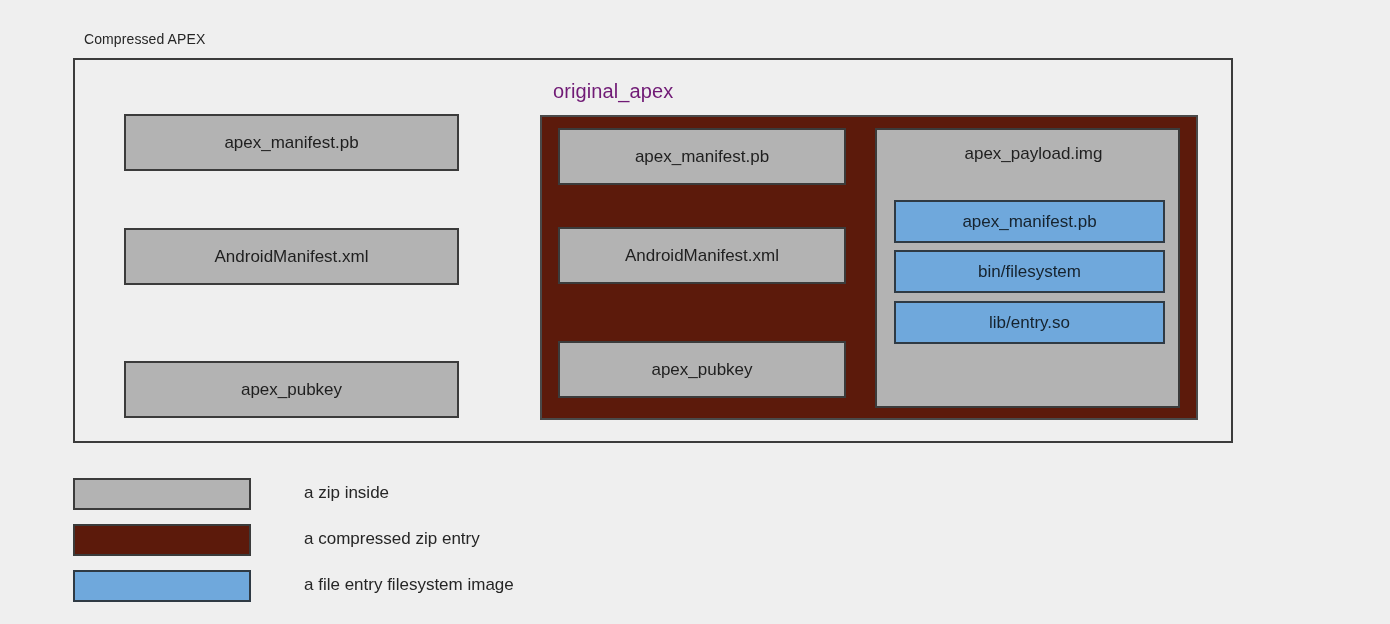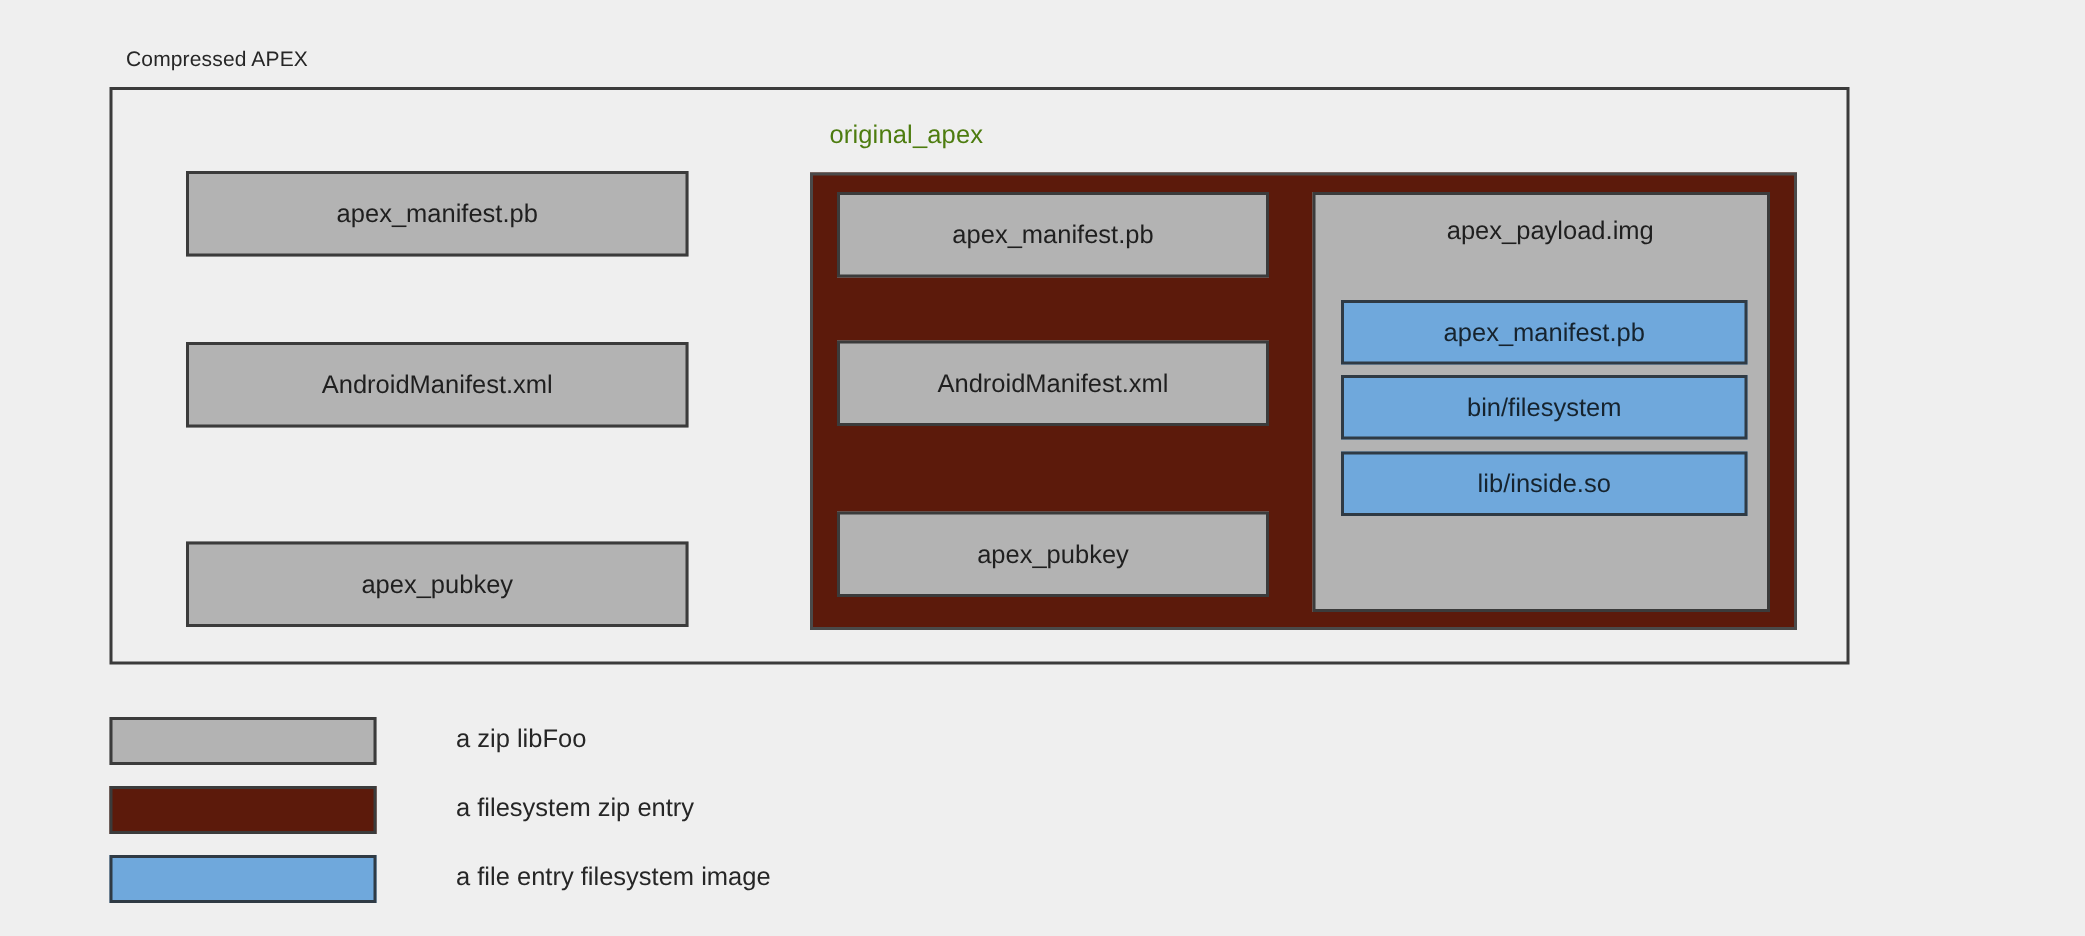--- a/index.html
+++ b/index.html
@@ -40,22 +40,22 @@
     width: 1160px;
     height: 385px;
     border: 2px solid #3b3b3b;
     background: #efefef;
   }
 
   
   .apex-label {
     left: 553px;
     top: 80px;
-    font-size: 17px;
-    color: #4d7c0f;
+    font-size: 20px;
+    color: #701a75;
     letter-spacing: 0.1px;
     white-space: nowrap;
     text-align: center;
   }
   .compressed-box {
     left: 540px;
     top: 115px;
     width: 658px;
     height: 305px;
     border: 2px solid #4a4a4a;
@@ -167,31 +167,31 @@
   <div class="abs compressed-box"></div>
 
   <div class="abs zip-entry mid-1">apex_manifest.pb</div>
   <div class="abs zip-entry mid-2">AndroidManifest.xml</div>
   <div class="abs zip-entry mid-3">apex_pubkey</div>
 
   <div class="abs payload-box">
     <div class="payload-title">apex_payload.img</div>
     <div class="fs-entry fs-1">apex_manifest.pb</div>
     <div class="fs-entry fs-2">bin/filesystem</div>
-    <div class="fs-entry fs-3">lib/inside.so</div>
+    <div class="fs-entry fs-3">lib/entry.so</div>
   </div>
 
   <div class="legend">
     <div class="legend-row">
       <div class="legend-swatch sw-zip"></div>
-      <div class="legend-text">a zip libFoo</div>
+      <div class="legend-text">a zip inside</div>
     </div>
     <div class="legend-row">
       <div class="legend-swatch sw-comp"></div>
-      <div class="legend-text">a filesystem zip entry</div>
+      <div class="legend-text">a compressed zip entry</div>
     </div>
     <div class="legend-row">
       <div class="legend-swatch sw-fs"></div>
       <div class="legend-text">a file entry filesystem image</div>
     </div>
   </div>
 
 </div>
 
 </body></html>

